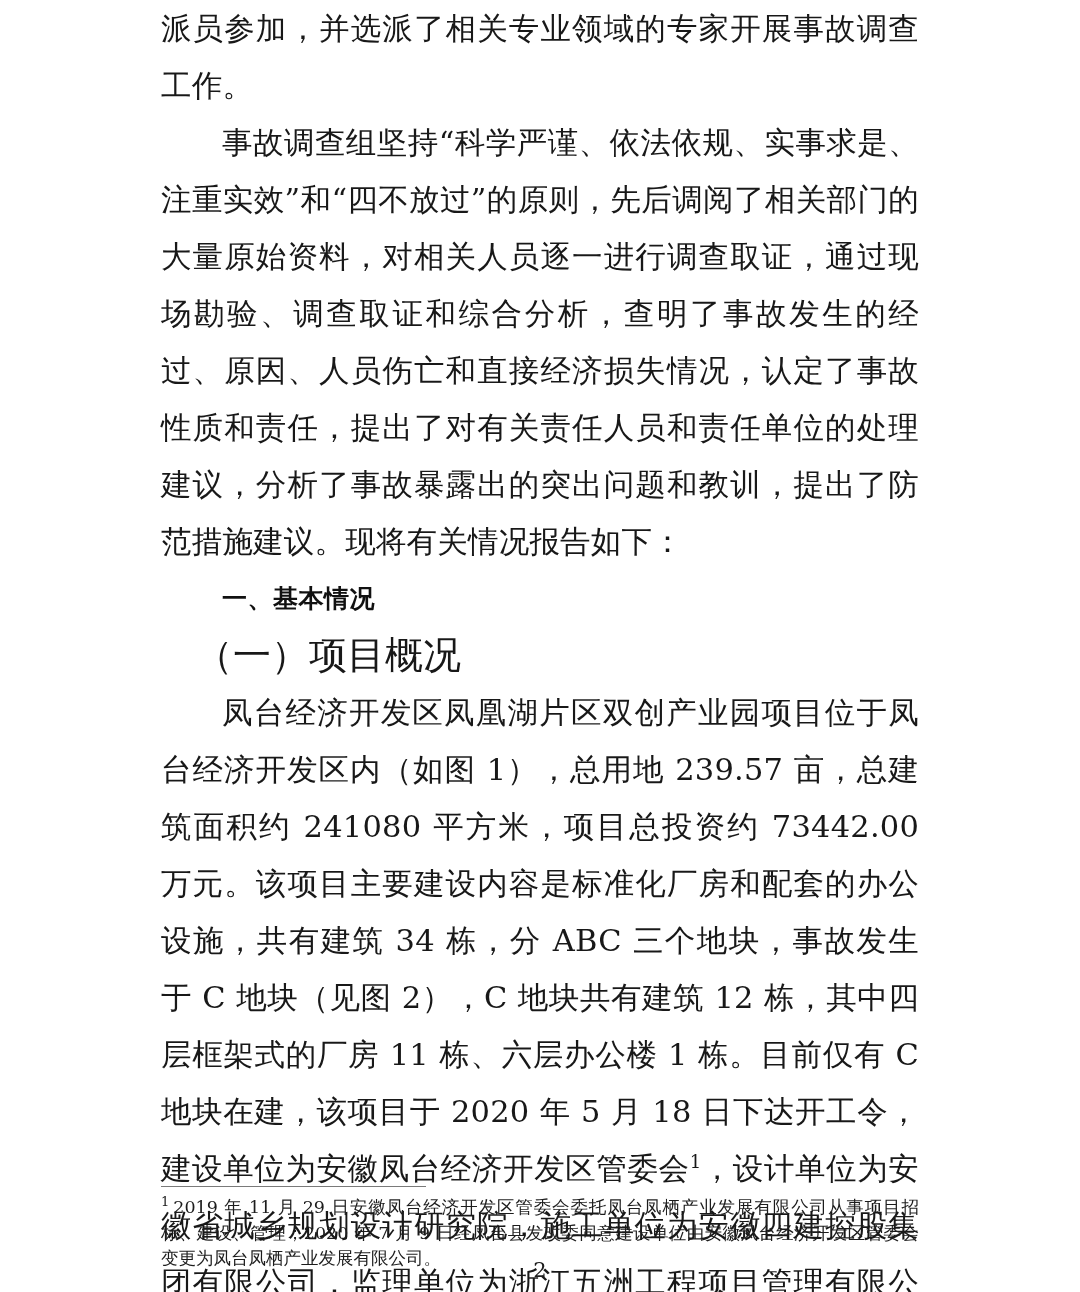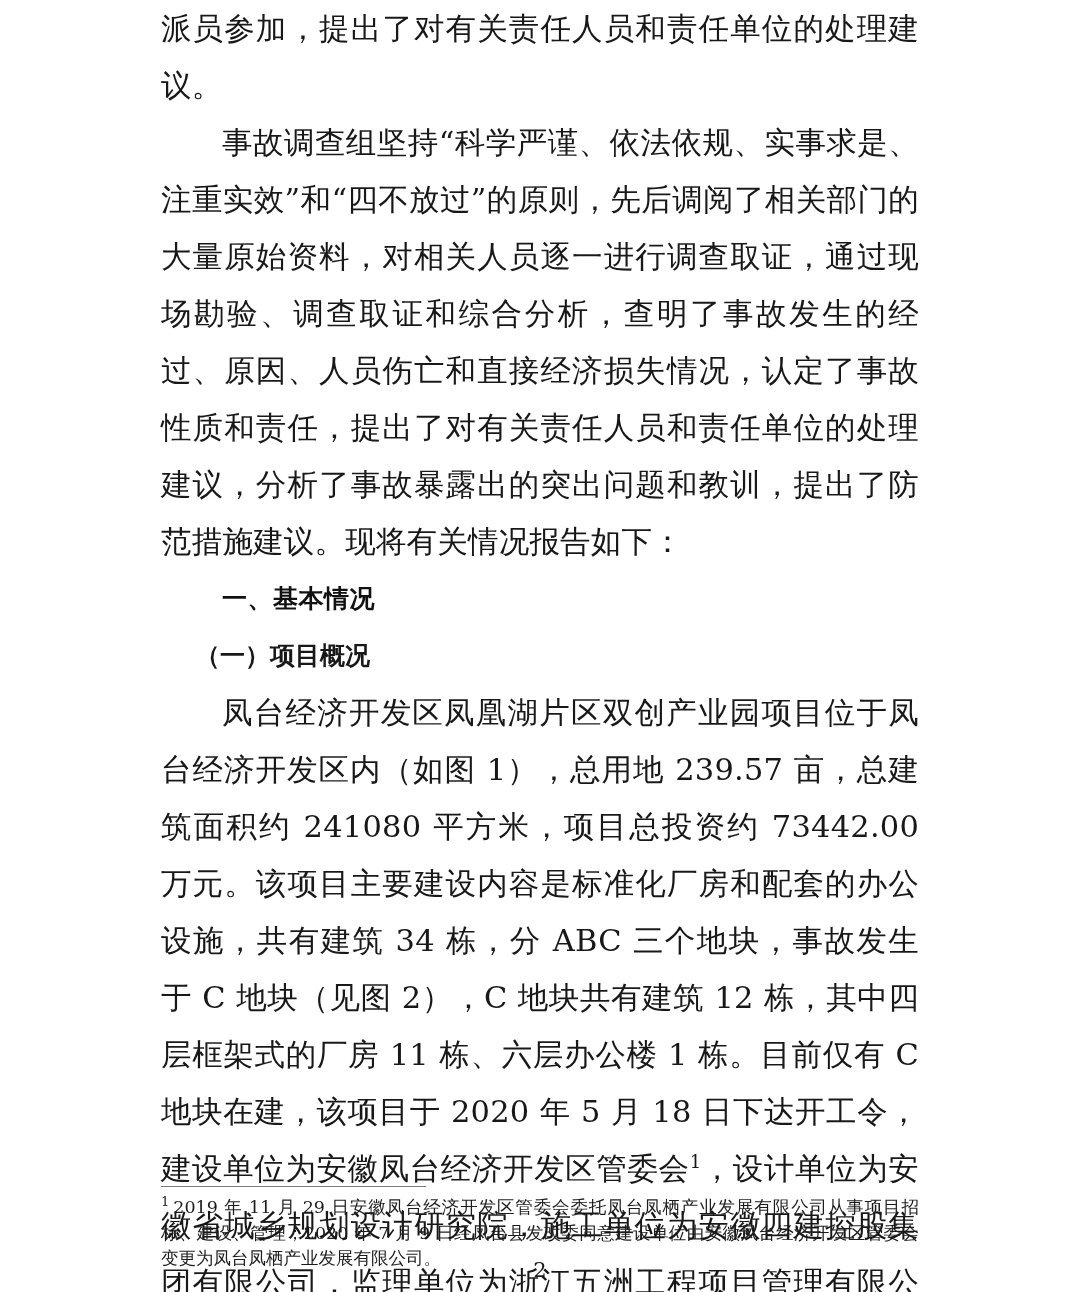--- a/index.html
+++ b/index.html
@@ -44,24 +44,24 @@
     font-size: 25px;
     line-height: 57px;
     font-weight: 700;
     text-indent: 61px;
     letter-spacing: 0.5px;
     font-family: "DejaVu Sans", "Liberation Sans", sans-serif;
     color: #111111;
   }
   p.subheading {
     margin: 0;
-    font-size: 25px;
+    font-size: 38px;
     line-height: 57px;
     text-indent: 34px;
-    font-weight: 700;
+    font-weight: 400;
     color: #181818;
   }
   sup.fnref {
     font-size: 18px;
     vertical-align: super;
     line-height: 0;
   }
   .footnote-area {
     position: absolute;
     left: 161px;
@@ -99,21 +99,21 @@
     color: #1c1c1c;
   }
 </style>
 </head>
 <body>
 
 <div class="page">
 
   <div class="body-area">
 
-    <p class="para cont">派员参加，提出了对有关责任人员和责任单位的处理建议。</p>
+    <p class="para cont">派员参加，并选派了相关专业领域的专家开展事故调查工作。</p>
 
     <p class="para indent">事故调查组坚持“科学严谨、依法依规、实事求是、注重实效”和“四不放过”的原则，先后调阅了相关部门的大量原始资料，对相关人员逐一进行调查取证，通过现场勘验、调查取证和综合分析，查明了事故发生的经过、原因、人员伤亡和直接经济损失情况，认定了事故性质和责任，提出了对有关责任人员和责任单位的处理建议，分析了事故暴露出的突出问题和教训，提出了防范措施建议。现将有关情况报告如下：</p>
 
     <h2 class="heading">一、基本情况</h2>
 
     <p class="subheading">（一）项目概况</p>
 
     <p class="para indent"><span>凤台经济开发区凤凰湖片区双创产业园项目位于凤台经济开发区内（如图 1），总用地 239.57 亩，总建筑面积约 241080 平方米，项目总投资约 73442.00 万元。该项目主要建设内容是标准化厂房和配套的办公设施，共有建筑 34 栋，分 ABC 三个地块，事故发生于 C 地块（见图 2），C 地块共有建筑 12 栋，其中四层框架式的厂房 11 栋、六层办公楼 1 栋。目前仅有 C 地块在建，该项目于 2020 年 5 月 18 日下达开工令，建设单位为安徽凤台经济开发区管委会</span><sup class="fnref">1</sup><span>，设计单位为安徽省城乡规划设计研究院，施工单位为安徽四建控股集团有限公司，监理单位为浙江五洲工程项目管理有限公司，塔式起重机的租赁、安拆、维保合同签订单位为蚌埠天筑建</span></p>
 
   </div>

